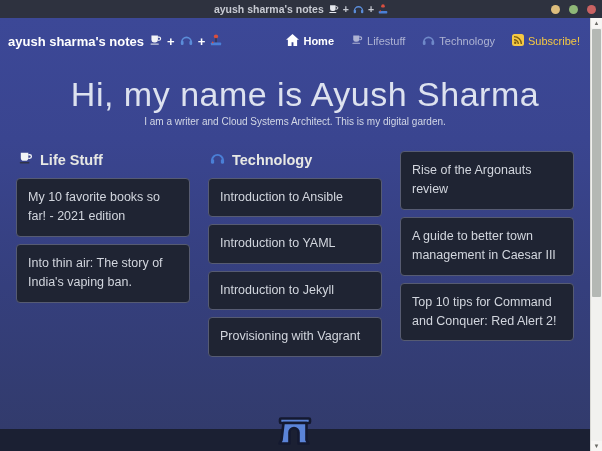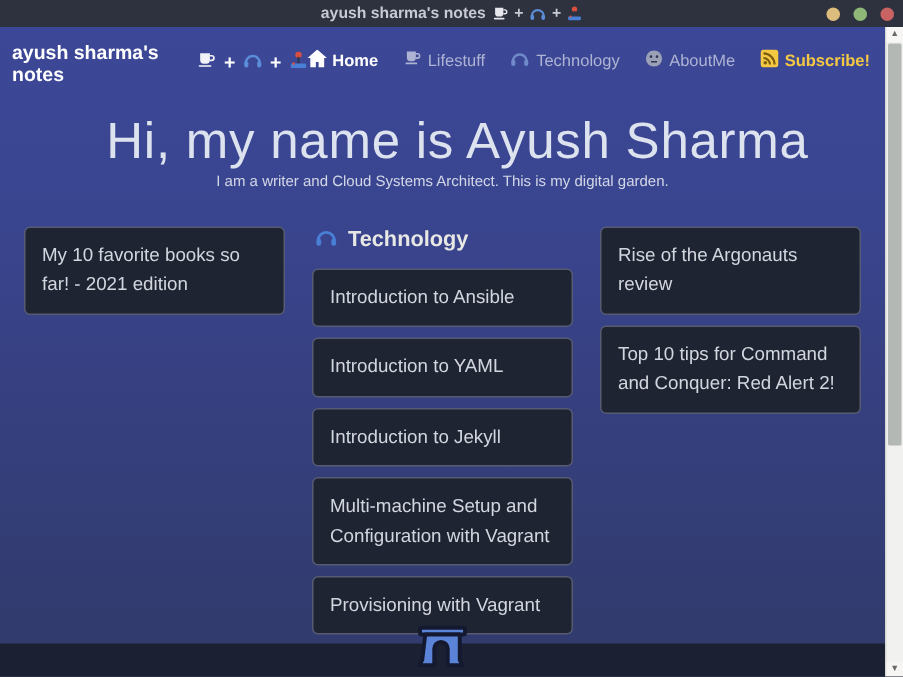--- a/index.html
+++ b/index.html
@@ -53,21 +53,21 @@
   .nav-items {
     margin-left: auto; display: flex; align-items: flex-start; gap: 17px;
   }
   .nav-item {
     display: flex; flex-direction: row; align-items: center;
     font-size: 11px; color: #aeb3d3; line-height: 1.35; cursor: pointer;
     text-align: left;
   }
   .nav-item .line1 { display: flex; align-items: center; gap: 4px; min-height: 14px; }
   .nav-item.active { color: #ffffff; font-weight: bold; }
-  .nav-item.subscribe { color: #f5c842; font-weight: bold; }
+  .nav-item.subscribe { color: #f5c842; font-weight: normal; }
 
   
   .hero { text-align: center; padding-top: 10px; }
   .hero h1 {
     color: #dde2ef; font-size: 34px; font-weight: 400; letter-spacing: 0.5px; padding-left: 20px;
   }
   .hero p { color: #d2d7e6; font-size: 10px; margin-top: 2px; }
 
   
   .columns {
@@ -208,32 +208,20 @@
             <span class="line1">
                 <span><svg width="13" height="12" viewBox="0 0 16 14">
                     <path d="M2.2 9.5a5.8 5.8 0 0 1 11.6 0" stroke="#6f89c9" stroke-width="2" fill="none"></path>
                     <rect x="1" y="8" width="3.4" height="5.2" rx="1.6" fill="#6f89c9"></rect>
                     <rect x="11.6" y="8" width="3.4" height="5.2" rx="1.6" fill="#6f89c9"></rect>
                   </svg></span>
                 <span></span>
               </span>
             <span class="line2">Technology</span>
           </a>
-          <a class="nav-item">
-            <span class="line1">
-                <span><svg width="12" height="12" viewBox="0 0 12 12">
-                    <circle cx="6" cy="6" r="5.4" fill="#9aa0b5"></circle>
-                    <circle cx="4" cy="4.8" r=".9" fill="#2e3350"></circle>
-                    <circle cx="8" cy="4.8" r=".9" fill="#2e3350"></circle>
-                    <path d="M4 8.2h4" stroke="#2e3350" stroke-width="1" fill="none"></path>
-                  </svg></span>
-                <span>About</span>
-              </span>
-            <span class="line2">Me</span>
-          </a>
           <a class="nav-item subscribe">
             <span class="line1">
                 <span><svg width="12" height="12" viewBox="0 0 12 12">
                     <rect width="12" height="12" rx="2.5" fill="#f5c842"></rect>
                     <circle cx="3.2" cy="8.8" r="1.2" fill="#7a5c10"></circle>
                     <path d="M2 5.7a4.3 4.3 0 0 1 4.3 4.3M2 2.6a7.4 7.4 0 0 1 7.4 7.4" stroke="#7a5c10" stroke-width="1.4" fill="none"></path>
                   </svg></span>
                 <span></span>
               </span>
             <span class="line2">Subscribe!</span>
@@ -242,41 +230,50 @@
       </nav>
 
       <header class="hero">
         <h1>Hi, my name is Ayush Sharma</h1>
         <p>I am a writer and Cloud Systems Architect. This is my digital garden.</p>
       </header>
 
       <main class="columns">
 
         <section class="col">
+          <div class="col-header">
+            <span><svg width="15" height="14" viewBox="0 0 16 14">
+                  <path fill="#f2f3f6" d="M3 1.5h8v5.5a3 3 0 0 1-3 3H6a3 3 0 0 1-3-3z"></path>
+                  <path fill="none" stroke="#f2f3f6" stroke-width="1.4" d="M11 3.5h1.4a1.9 1.9 0 0 1 0 3.8H11"></path>
+                  <rect x="1.8" y="11.2" width="10.4" height="1.6" rx=".8" fill="#30344a"></rect>
+                </svg></span>
+            <span>Life Stuff</span>
+          </div>
           <div class="card">My 10 favorite books so far! - 2021 edition</div>
+          <div class="card">Into thin air: The story of India's vaping ban.</div>
         </section>
 
         <section class="col">
           <div class="col-header">
             <span><svg width="15" height="14" viewBox="0 0 16 14">
                   <path d="M2.2 9.5a5.8 5.8 0 0 1 11.6 0" stroke="#4a7fd6" stroke-width="2" fill="none"></path>
                   <rect x="1" y="8" width="3.4" height="5.2" rx="1.6" fill="#4a7fd6"></rect>
                   <rect x="11.6" y="8" width="3.4" height="5.2" rx="1.6" fill="#4a7fd6"></rect>
                 </svg></span>
             <span>Technology</span>
           </div>
           <div class="card">Introduction to Ansible</div>
           <div class="card">Introduction to YAML</div>
           <div class="card">Introduction to Jekyll</div>
-          <div class="card">Multi-machine Setup and Configuration with Vagrant</div>
           <div class="card">Provisioning with Vagrant</div>
         </section>
 
         <section class="col">
           <div class="card">Rise of the Argonauts review</div>
+          <div class="card">A guide to better town management in Caesar III</div>
           <div class="card">Top 10 tips for Command and Conquer: Red Alert 2!</div>
         </section>
 
       </main>
 
       <footer class="footerbar"></footer>
       <span class="arch-logo">
         <svg width="40" height="30" viewBox="0 0 40 30">
           <g stroke="#141930" stroke-width="2.6" fill="#5b84d8" stroke-linejoin="round">
             <rect x="5" y="2.5" width="30" height="4.5" rx="1"></rect>

